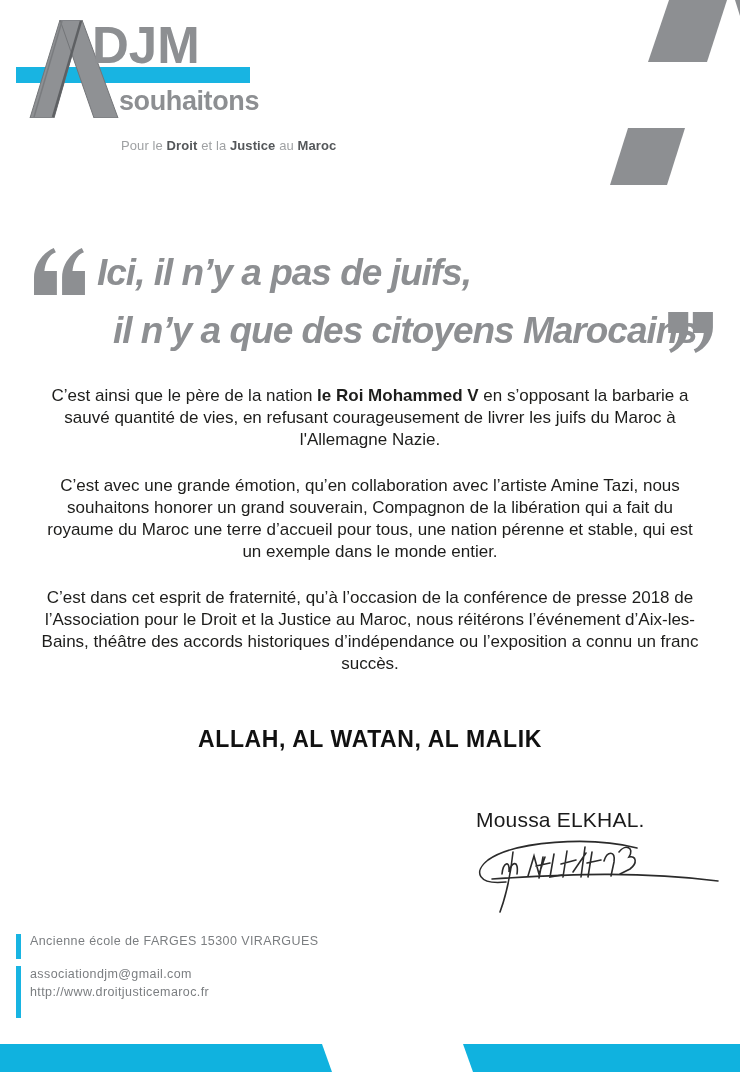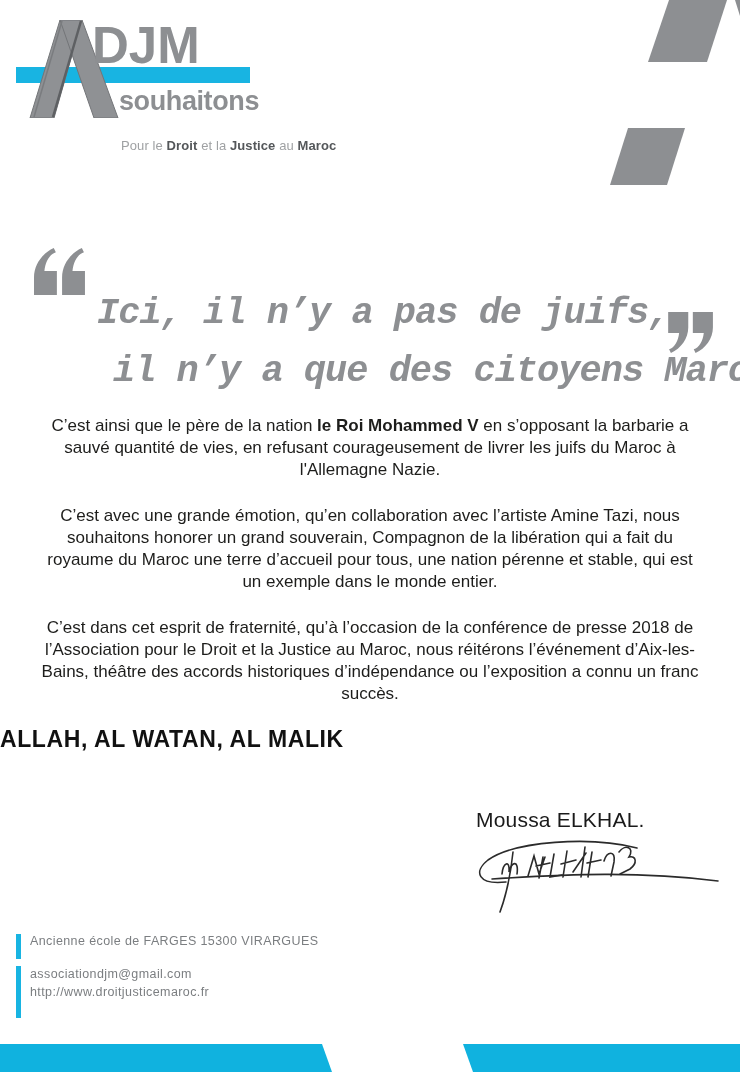--- a/index.html
+++ b/index.html
@@ -32,39 +32,39 @@
   .logo-tagline b { color: #54575a; font-weight: 700; }
 
   
   .corner-shapes { position: absolute; right: 0; top: 0; }
 
   
   .q-open  { position: absolute; left: 34px;  top: 248px; }
   .q-close { position: absolute; left: 668px; top: 311px; }
   .q-line {
     position: absolute;
-    font-family: Liberation Mono, monospace;
+    font-family: Liberation Sans, sans-serif;
     font-style: italic; font-weight: 700;
     font-size: 37px; letter-spacing: -1px;
-    color: #8d8f92; white-space: nowrap; line-height: 1.2; margin-top: 40px;
+    color: #8d8f92; white-space: nowrap; line-height: 1.2;
   }
   .q1 { left: 97px;  top: 251px; }
   .q2 { left: 113px; top: 309px; }
 
   
   .bodytext {
-    position: absolute; left: 40px; top: 415px; width: 660px;
+    position: absolute; left: 40px; top: 385px; width: 660px;
     font-size: 17px; line-height: 22px; text-align: center;
   }
   .bodytext p { margin: 0 0 24px 0; }
   .bodytext strong { font-weight: 700; }
 
   .slogan {
     position: absolute; left: 0; top: 726px; width: 740px; margin: 0;
-    font-size: 23px; font-weight: 700; letter-spacing: 0.6px;
+    text-align: center; font-size: 23px; font-weight: 700; letter-spacing: 0.6px;
     color: #111111;
   }
 
   
   .sig-name {
     position: absolute; left: 476px; top: 808px;
     font-size: 21px; color: #1a1a1a; letter-spacing: 0.2px;
   }
   .sig-scribble { position: absolute; left: 440px; top: 833px; }
 

